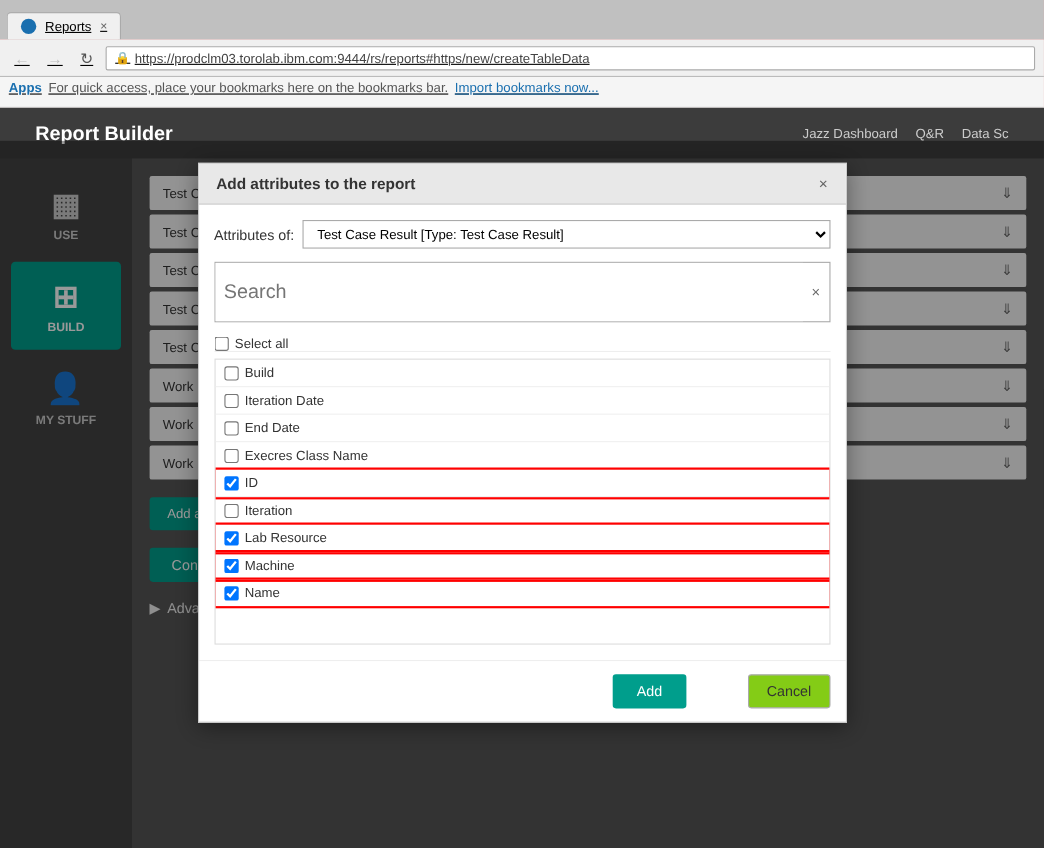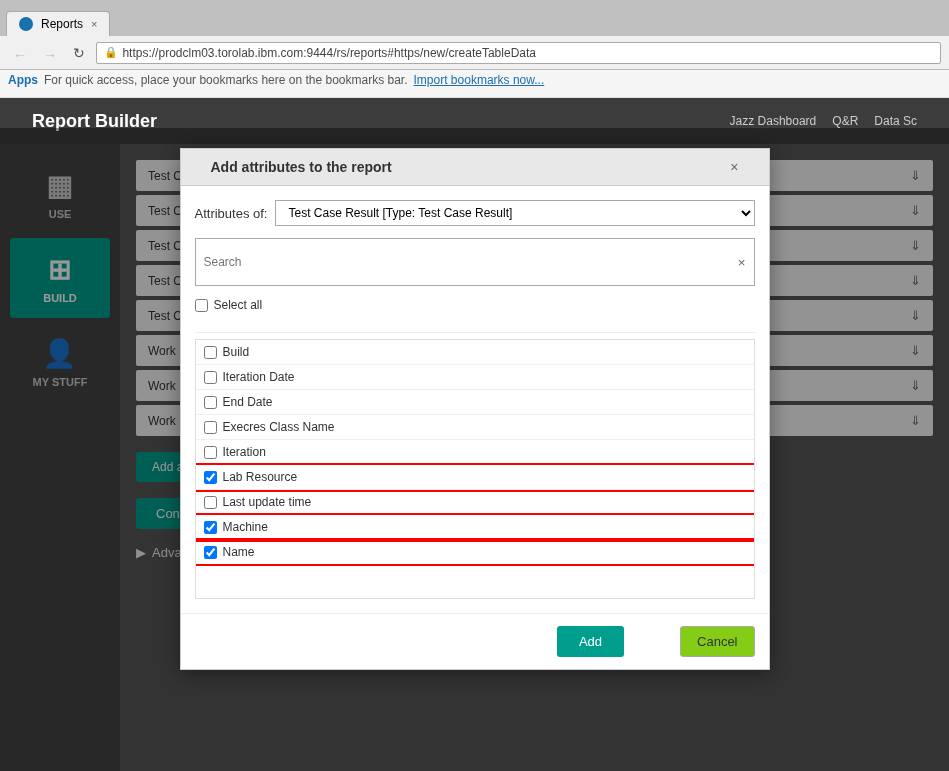--- a/index.html
+++ b/index.html
@@ -1,19 +1,19 @@
 <!DOCTYPE html>
 <html><head>
   <meta charset="utf-8">
   <style>
     * { box-sizing: border-box; margin: 0; padding: 0; }
     body { font-family: Arial, sans-serif; font-size: 13px; background: #3a3a3a; overflow: hidden; width: 949px; height: 771px; }
 
     
-    .browser-chrome { background: #fca5a5; }
+    .browser-chrome { background: #fca5a5; text-decoration: underline; }
     .tab-bar { display: flex; align-items: flex-end; padding: 6px 0 0 6px; background: #c0c0c0; height: 36px; }
     .tab { background: #f0f0f0; border: 1px solid #aaa; border-bottom: none; padding: 5px 12px; border-radius: 4px 4px 0 0; display: flex; align-items: center; gap: 8px; font-size: 12px; }
     .tab .favicon { width: 16px; height: 16px; background: #1a6faf; border-radius: 50%; display: inline-flex; align-items: center; justify-content: center; }
     .tab .close-btn { cursor: pointer; color: #666; font-size: 11px; }
     .nav-bar { background: #f0f0f0; border-bottom: 1px solid #bbb; padding: 4px 8px; display: flex; align-items: center; gap: 6px; height: 34px; }
     .nav-btn { background: none; border: none; font-size: 14px; color: #555; cursor: pointer; padding: 2px 5px; }
     .nav-btn:disabled { color: #bbb; }
     .address-bar { flex: 1; border: 1px solid #aaa; border-radius: 2px; padding: 3px 8px; font-size: 12px; color: #444; background: white; display: flex; align-items: center; gap: 4px; }
     .address-bar .lock-icon { color: #cc0000; font-size: 11px; }
     .bookmarks-bar { background: #f5f5f5; border-bottom: 1px solid #ddd; padding: 3px 8px; font-size: 12px; color: #555; display: flex; gap: 6px; height: 28px; }
@@ -49,34 +49,34 @@
 
     .continue-btn { background: #009e8c; color: white; border: none; padding: 8px 20px; border-radius: 3px; cursor: pointer; font-size: 13px; margin-top: 16px; }
 
     .advanced-section { margin-top: 16px; display: flex; align-items: center; gap: 6px; color: #eee; cursor: pointer; }
 
     
     .modal-overlay { position: fixed; top: 128px; left: 0; width: 949px; height: calc(771px - 128px); background: rgba(0,0,0,0.4); display: flex; align-items: flex-start; justify-content: center; z-index: 100; padding-top: 20px; }
 
     
     .modal { background: white; border: 1px solid #ccc; width: 590px; box-shadow: 0 4px 20px rgba(0,0,0,0.4); }
-    .modal-header { background: #e8e8e8; padding: 10px 30px; display: flex; align-items: center; justify-content: space-between; border-bottom: 1px solid #ccc; }
+    .modal-header { background: #e8e8e8; padding: 10px 16px; display: flex; align-items: center; justify-content: space-between; border-bottom: 1px solid #ccc; }
     .modal-title { font-size: 14px; font-weight: bold; color: #333; }
     .modal-close { cursor: pointer; font-size: 14px; color: #666; background: none; border: none; }
     .modal-body { padding: 14px; }
 
     .attributes-of-row { display: flex; align-items: center; gap: 8px; margin-bottom: 12px; }
     .attributes-of-label { font-size: 13px; color: #333; white-space: nowrap; }
     .attributes-of-select { flex: 1; padding: 4px 8px; border: 1px solid #aaa; font-size: 12px; background: white; cursor: pointer; }
 
     .search-row { display: flex; align-items: center; border: 1px solid #aaa; margin-bottom: 8px; }
-    .search-input { flex: 1; border: none; padding: 16px 8px; font-size: 12px; outline: none; }
+    .search-input { flex: 1; border: none; padding: 16px 8px; font-size: 18px; outline: none; }
     .search-clear { padding: 4px 8px; cursor: pointer; color: #666; border: none; background: none; }
 
-    .select-all-row { display: flex; align-items: center; gap: 6px; padding: 4px 0 20px 0; border-bottom: 1px solid #eee; margin-bottom: 6px; }
+    .select-all-row { display: flex; align-items: center; gap: 6px; padding: 4px 0 0 0; border-bottom: 1px solid #eee; margin-bottom: 6px; }
     .select-all-label { font-size: 12px; color: #333; }
 
     .attributes-list { height: 260px; overflow-y: auto; border: 1px solid #ddd; }
     .attr-item { display: flex; align-items: center; gap: 6px; padding: 5px 8px; border-bottom: 1px solid #f0f0f0; }
     .attr-item:last-child { border-bottom: none; }
     .attr-item input[type="checkbox"] { width: 13px; height: 13px; cursor: pointer; }
     .attr-item label { font-size: 12px; color: #333; cursor: pointer; }
     .attr-item.highlighted { outline: 2px solid red; }
 
     .modal-footer { padding: 12px 14px; display: flex; justify-content: flex-end; gap: 8px; border-top: 1px solid #eee; }
@@ -236,31 +236,31 @@
             <label for="attr_creation_date">Iteration Date</label>
           </div>
           <div class="attr-item">
             <input type="checkbox" id="attr_end_date" style="">
             <label for="attr_end_date">End Date</label>
           </div>
           <div class="attr-item">
             <input type="checkbox" id="attr_execres_class_name" style="">
             <label for="attr_execres_class_name">Execres Class Name</label>
           </div>
+          <div class="attr-item highlighted">
+            <input type="checkbox" id="attr_id" checked="" style="">
+            <label for="attr_id">ID</label>
+          </div>
           <div class="attr-item">
             <input type="checkbox" id="attr_iteration" style="">
             <label for="attr_iteration">Iteration</label>
           </div>
           <div class="attr-item highlighted">
             <input type="checkbox" id="attr_lab_resource" checked="" style="">
             <label for="attr_lab_resource">Lab Resource</label>
-          </div>
-          <div class="attr-item">
-            <input type="checkbox" id="attr_last_update_time" style="">
-            <label for="attr_last_update_time">Last update time</label>
           </div>
           <div class="attr-item highlighted">
             <input type="checkbox" id="attr_machine" checked="" style="">
             <label for="attr_machine">Machine</label>
           </div>
           <div class="attr-item highlighted">
             <input type="checkbox" id="attr_name" checked="" style="">
             <label for="attr_name">Name</label>
           </div>
         </div>

